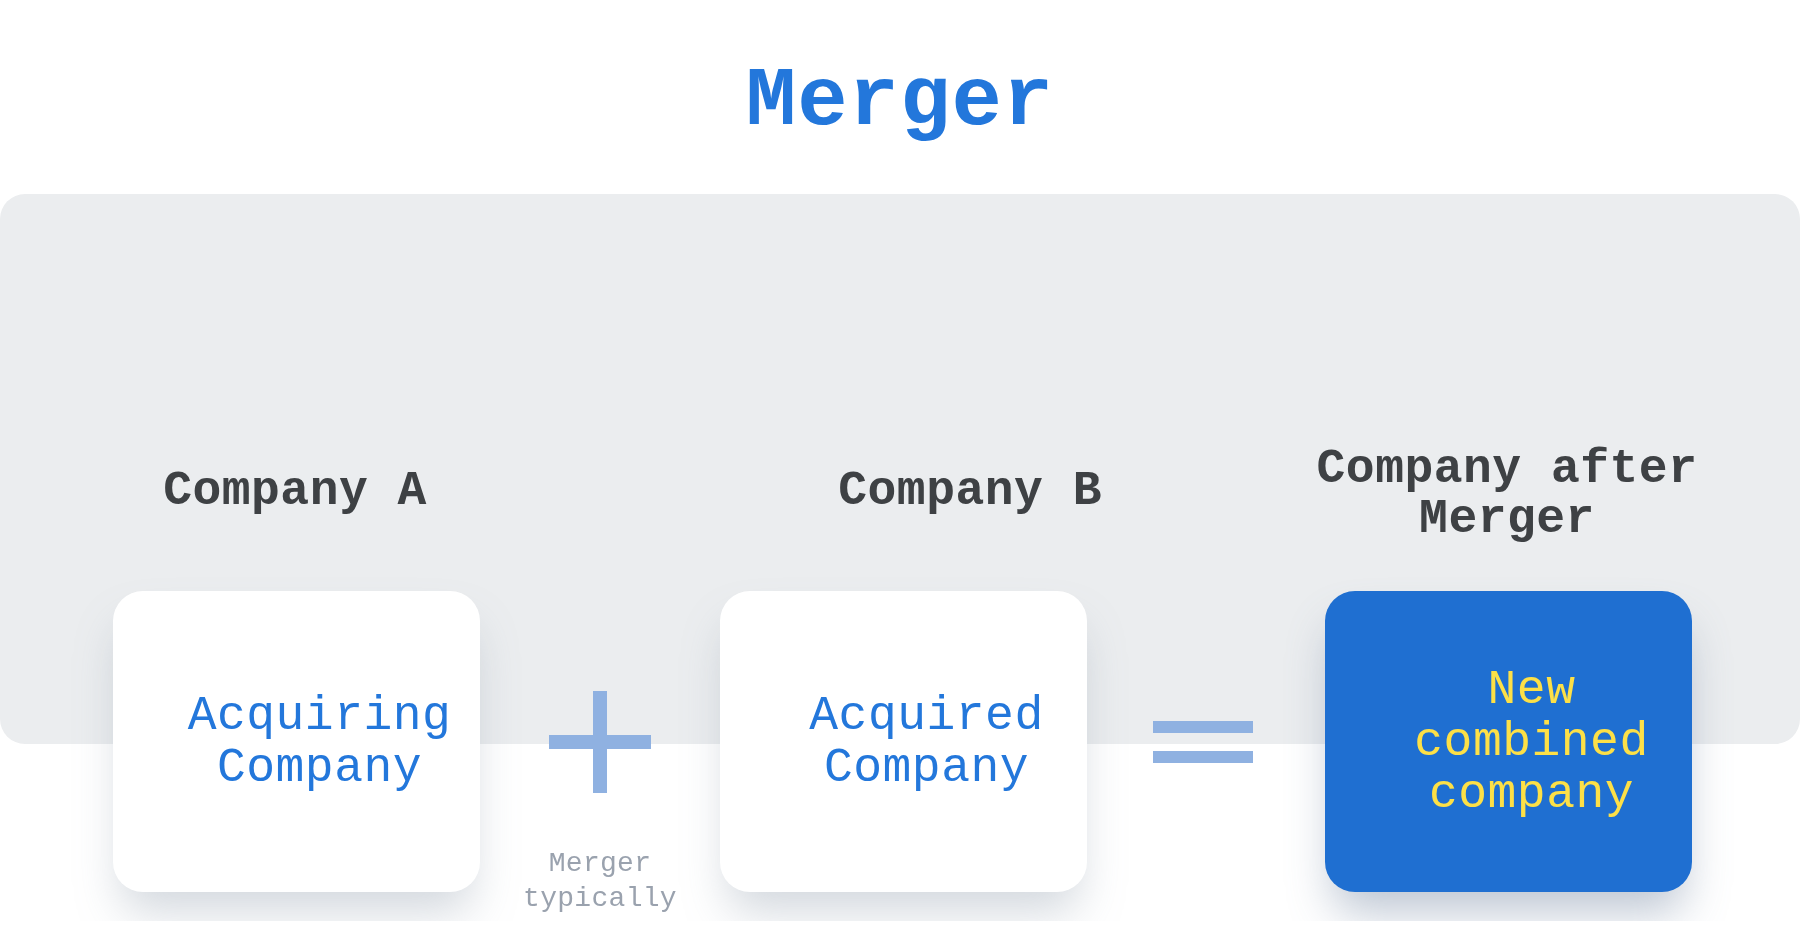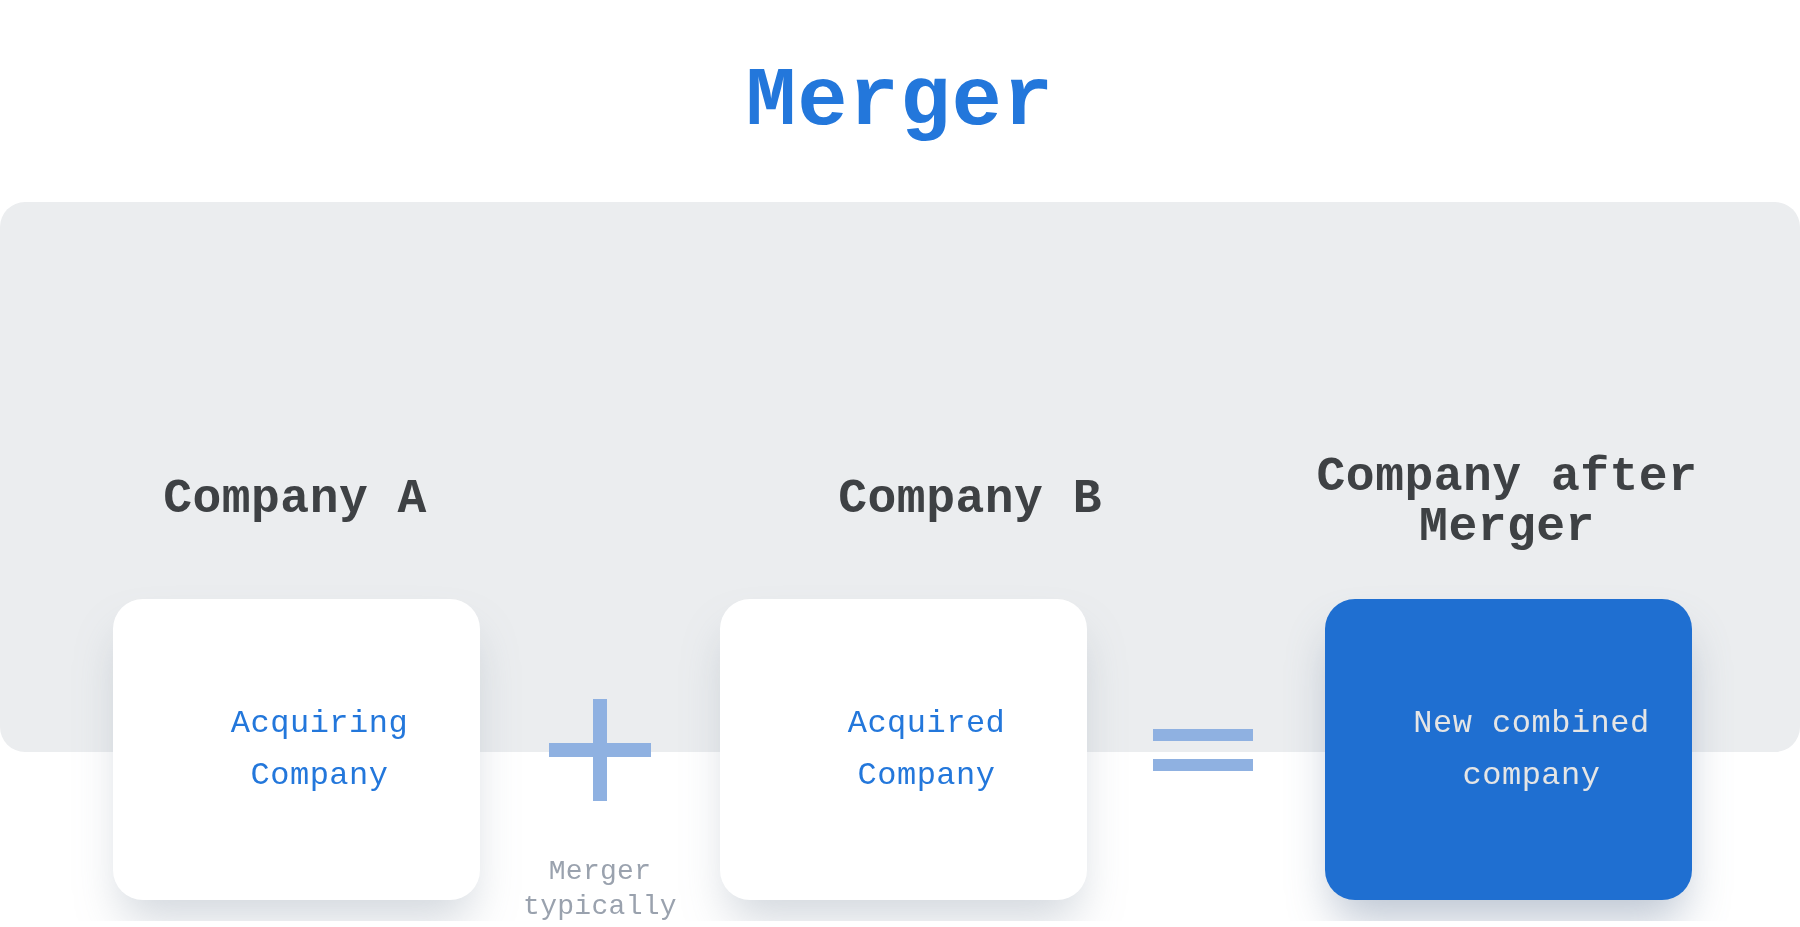--- a/index.html
+++ b/index.html
@@ -23,21 +23,21 @@
     position:absolute;left:0;top:0;width:1800px;height:203px;
     background:#ffffff;
   }
   .main-title{
     position:absolute;left:0;top:52px;width:1800px;height:100px;
     line-height:100px;text-align:center;
     font-size:84px;font-weight:700;letter-spacing:1px;
     color:var(--accent-blue);
   }
   .body-area{
-    position:absolute;left:0;top:202px;width:1800px;height:550px;
+    position:absolute;left:0;top:194px;width:1800px;height:550px;
     background:var(--bg-gray);
     border-radius:25px;
   }
   .footer-strip{
     position:absolute;left:0;top:921px;width:1800px;height:6px;
     background:#ffffff;
   }
   .col-heading{
     position:absolute;width:400px;text-align:center;
     font-size:48px;font-weight:700;letter-spacing:0.5px;
@@ -57,26 +57,26 @@
     box-shadow:0 28px 45px -8px rgba(130,142,160,0.35);
   }
   .card-a{left:113px;}
   .card-b{left:720px;justify-content:center;}
   .card-result{
     left:1325px;
     background:var(--box-blue);
     box-shadow:0 28px 45px -8px rgba(108,128,158,0.45);
   }
   .card-label{
-    font-size:32px;line-height:52px;letter-spacing:0.5px;
+    font-size:48px;line-height:52px;letter-spacing:0.5px;
     color:var(--accent-blue);
     white-space:pre-line;
     margin-left:46px;
   }
-  .card-result .card-label{color:#e5e5e5;}
+  .card-result .card-label{color:#fde047;}
   .op{position:absolute;}
   .plus-v{left:593px;top:497px;width:14px;height:102px;background:var(--light-blue);}
   .plus-h{left:549px;top:541px;width:102px;height:14px;background:var(--light-blue);}
   .eq-top{left:1153px;top:527px;width:100px;height:12px;background:var(--light-blue);}
   .eq-bottom{left:1153px;top:557px;width:100px;height:12px;background:var(--light-blue);}
   .caption{
     position:absolute;text-align:center;
     font-size:28px;line-height:35px;letter-spacing:0.3px;
     color:var(--caption-gray);
     white-space:pre-line;

